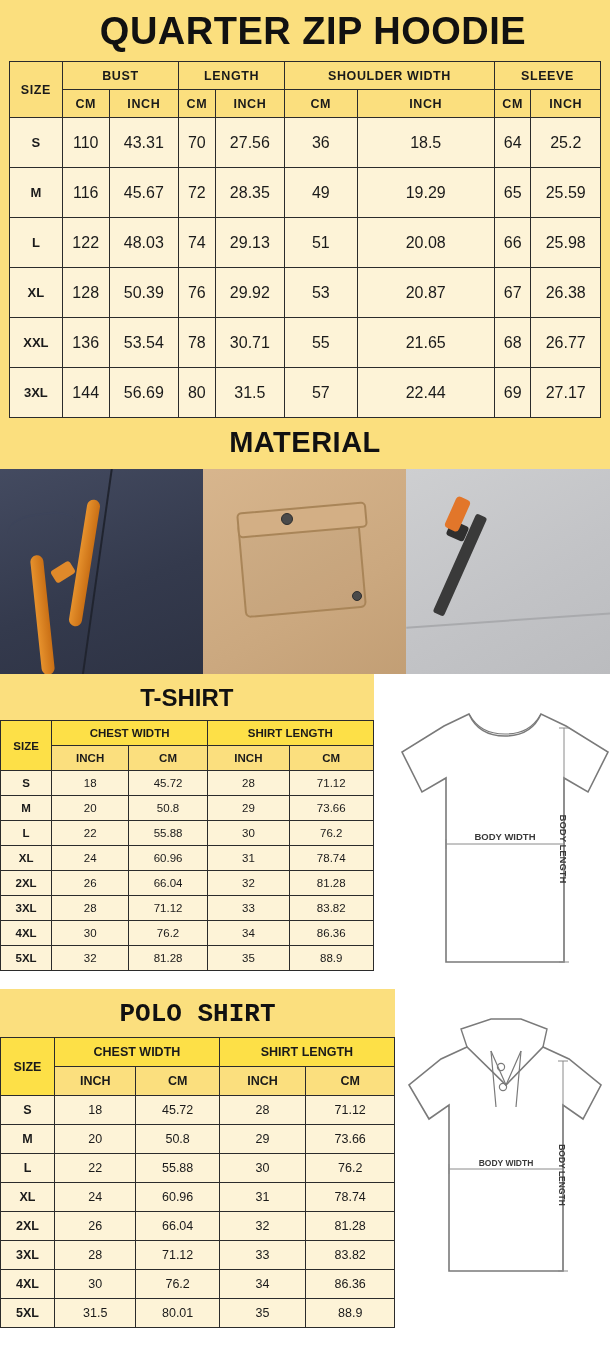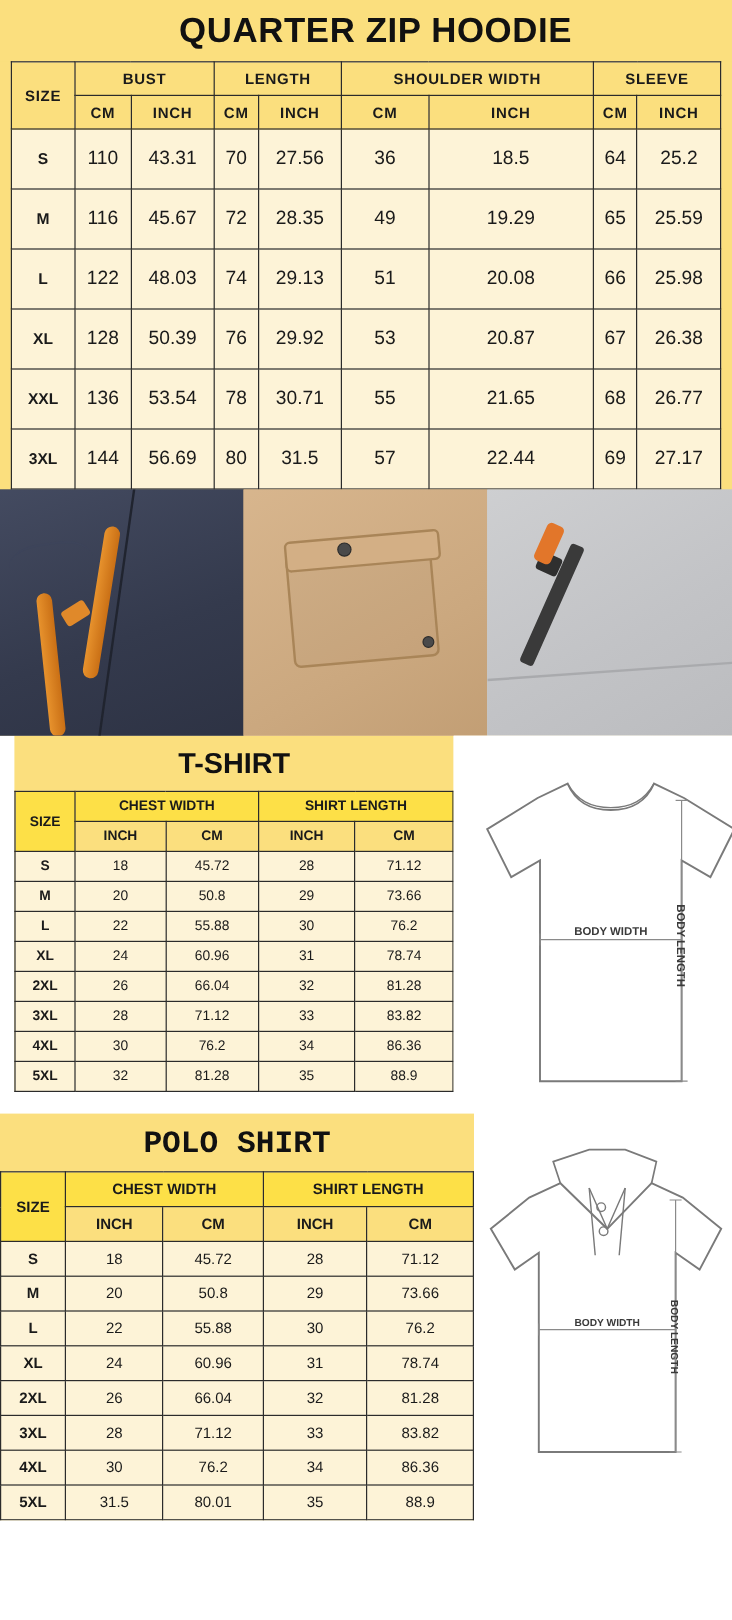--- a/index.html
+++ b/index.html
@@ -13,21 +13,21 @@
 
   
   .hoodie-block { width: 610px; background: #fbdf7e; }
   .title-bar {
     background: #fbdf7e;
     text-align: center;
     font-weight: bold;
     letter-spacing: 0.5px;
     color: #111;
   }
-  .hoodie-title { font-size: 29px; padding: 10px 0 8px 16px; }
+  .hoodie-title { font-size: 38px; padding: 10px 0 8px 16px; }
 
   table.sz { border-collapse: collapse; }
 
   
   .hoodie-table {
     width: 592px;
     margin: 0 auto;
     background: #fdf3d7;
     border: 1px solid #2b2b2b;
   }
@@ -116,21 +116,21 @@
   .zip-pull {
     position: absolute; left: 44px; top: 28px; width: 15px; height: 34px;
     background: #e2762a; border-radius: 4px; transform: rotate(24deg);
   }
   .zip-head {
     position: absolute; left: 42px; top: 54px; width: 19px; height: 16px;
     background: #2f2f2f; border-radius: 3px; transform: rotate(24deg);
   }
 
   .tshirt-block { display: flex; }
-  .tshirt-left { width: 411px; background: #fbdf7e; padding-bottom: 0; margin-left: 12px; }
+  .tshirt-left { width: 411px; background: #fbdf7e; padding-bottom: 0; }
   .tshirt-right { width: 260px; background: #ffffff; position: relative; }
 
   .shirt-title { font-size: 24px; font-weight: bold; text-align: center; padding: 10px 0 8px 0; color: #111; }
   .polo-title { font-size: 26px; font-family: Liberation Mono, monospace; }
 
   table.small {
     width: 100%;
     border-collapse: collapse;
     background: #fdf3d7;
     border-top: 1px solid #2b2b2b;
@@ -247,20 +247,21 @@
           <td>80</td>
           <td>31.5</td>
           <td>57</td>
           <td>22.44</td>
           <td>69</td>
           <td>27.17</td>
         </tr>
       </tbody>
     </table>
 
+    <div class="title-bar material-title">MATERIAL</div>
 
     <div class="photos">
       <div class="photo p1">
         <div class="navy-shape"></div>
         <div class="navy-seam"></div>
         <div class="navy-fold"></div>
         <div class="drawcord dc1"></div>
         <div class="drawcord dc2"></div>
         <div class="dc-tip"></div>
       </div>

